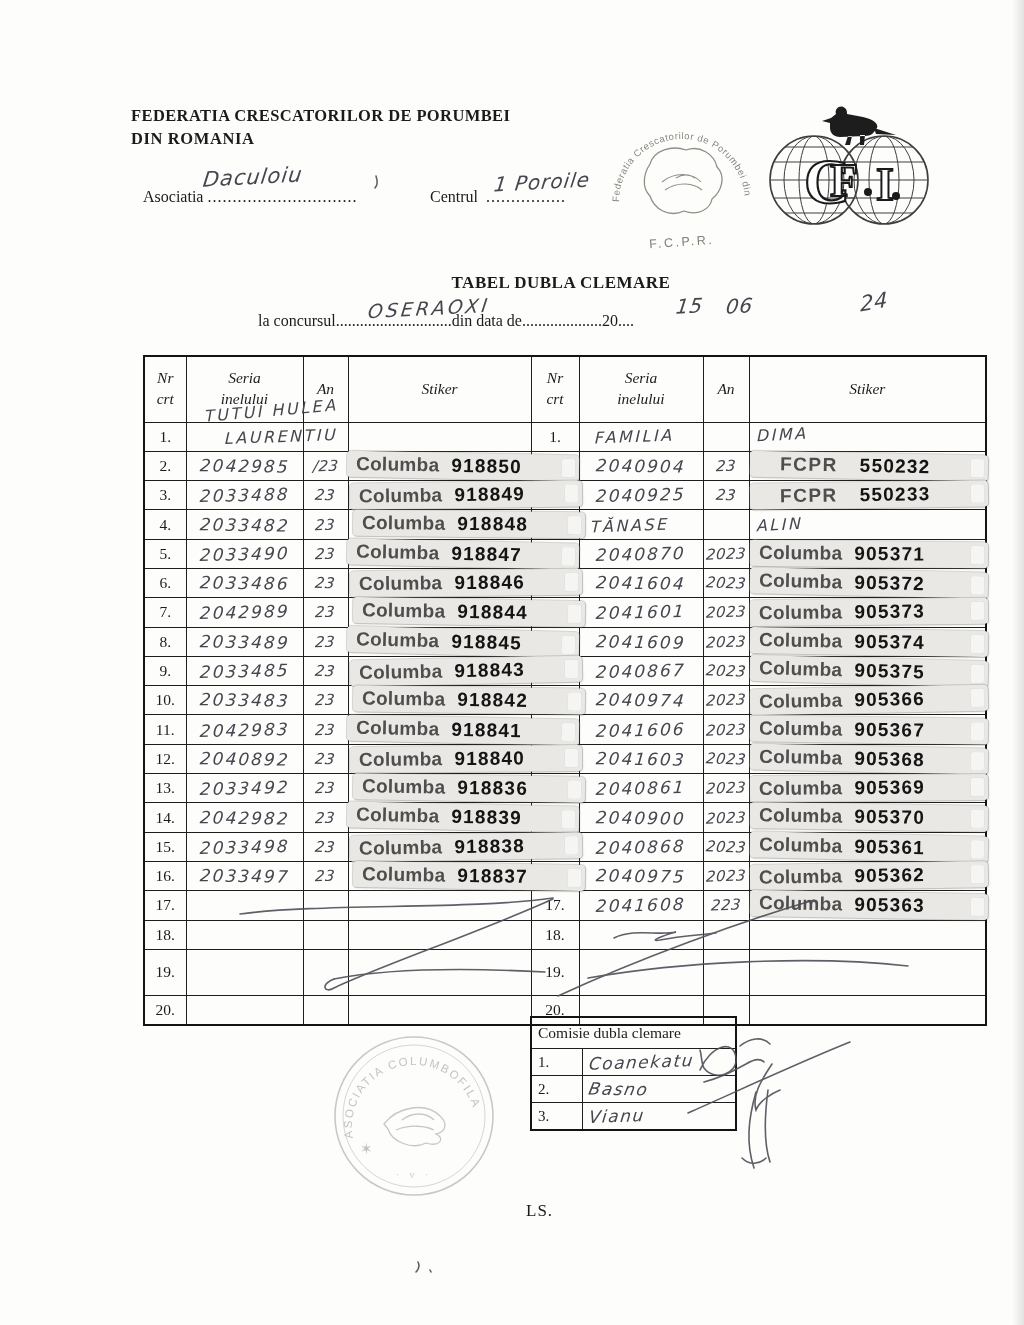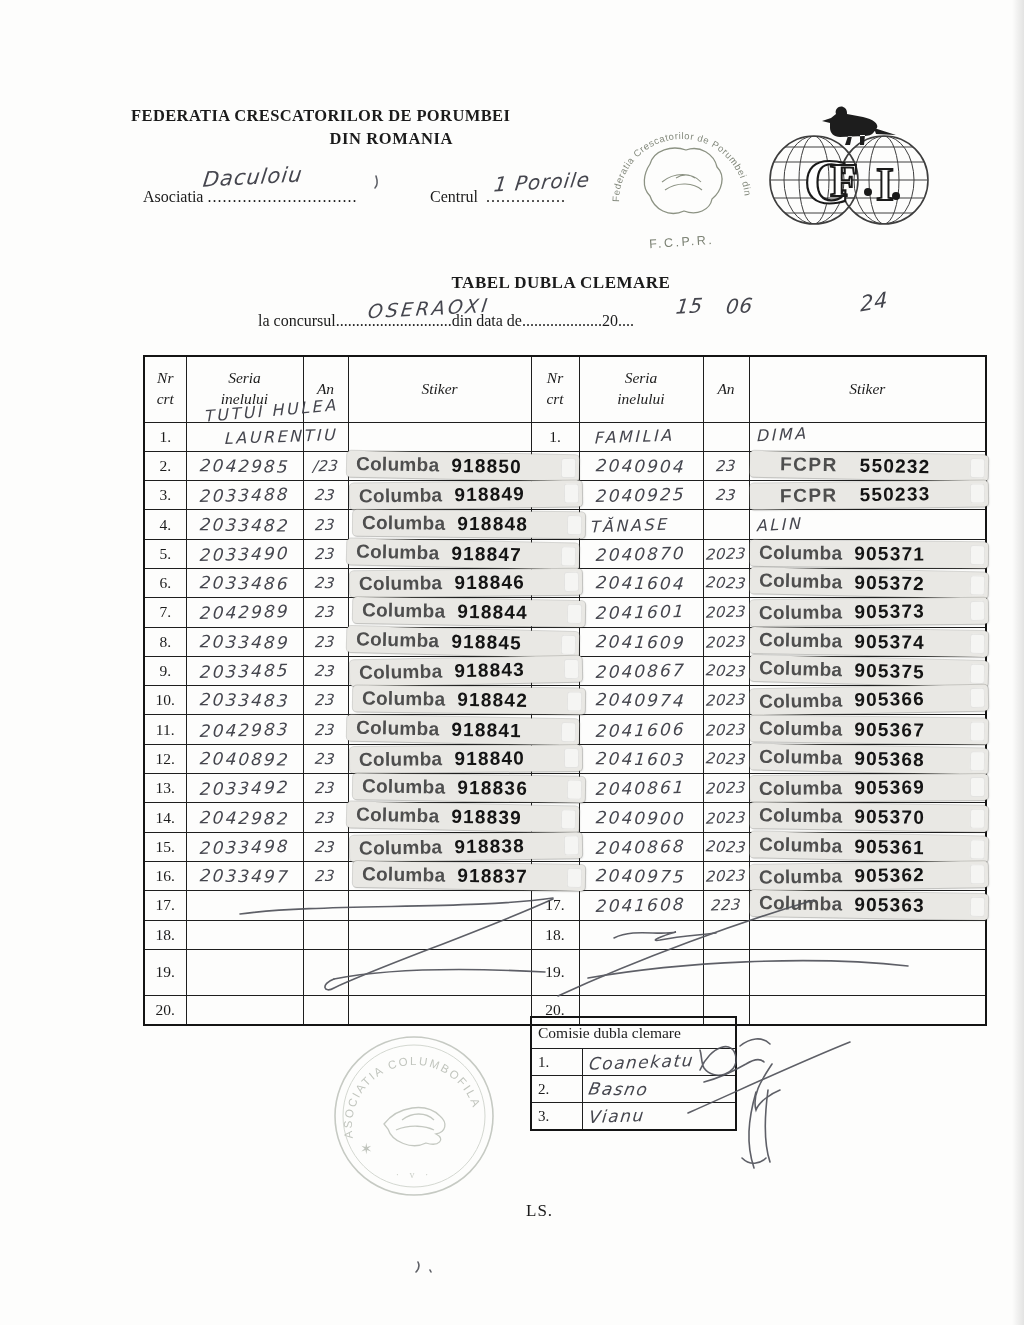--- a/index.html
+++ b/index.html
@@ -52,21 +52,21 @@
   .comisie tr:nth-child(odd) .cname .hw{transform:rotate(1deg) skewX(-10deg);}
   .ink{position:absolute;left:0;top:0;z-index:6;pointer-events:none;}
   .stampsvg{position:absolute;z-index:2;}
 </style>
 </head>
 <body>
 
 <div class="page">
 
   <div class="abs printed b" style="left:131px;top:106px;font-size:16.5px;letter-spacing:0.4px;">FEDERATIA CRESCATORILOR DE PORUMBEI</div>
-  <div class="abs printed b" style="left:131px;top:129px;width:322px;text-align:right;font-size:16.5px;letter-spacing:0.6px;">DIN  ROMANIA</div>
+  <div class="abs printed b" style="left:131px;top:129px;width:322px;text-align:left;font-size:16.5px;letter-spacing:0.6px;">DIN  ROMANIA</div>
 
   <div class="abs printed" style="left:143px;top:188px;font-size:16px;">
     <span>Asociatia</span>
     <span style="letter-spacing:1px;">..............................</span>
   </div>
   <div class="abs hw hw-script" style="left:203px;top:165px;font-size:21px;">Daculoiu</div>
 
   <div class="abs printed" style="left:430px;top:188px;font-size:16px;">
     <span>Centrul</span>&nbsp;
     <span style="letter-spacing:1px;">................</span>

